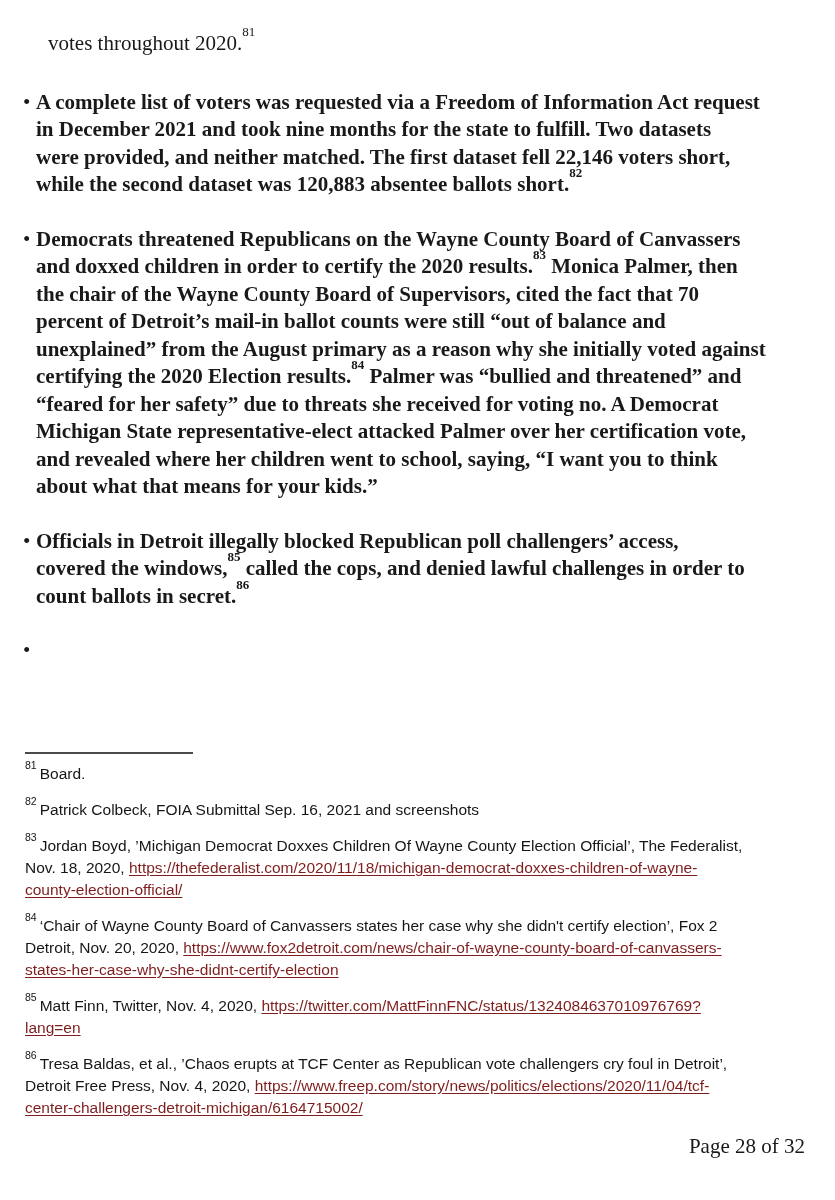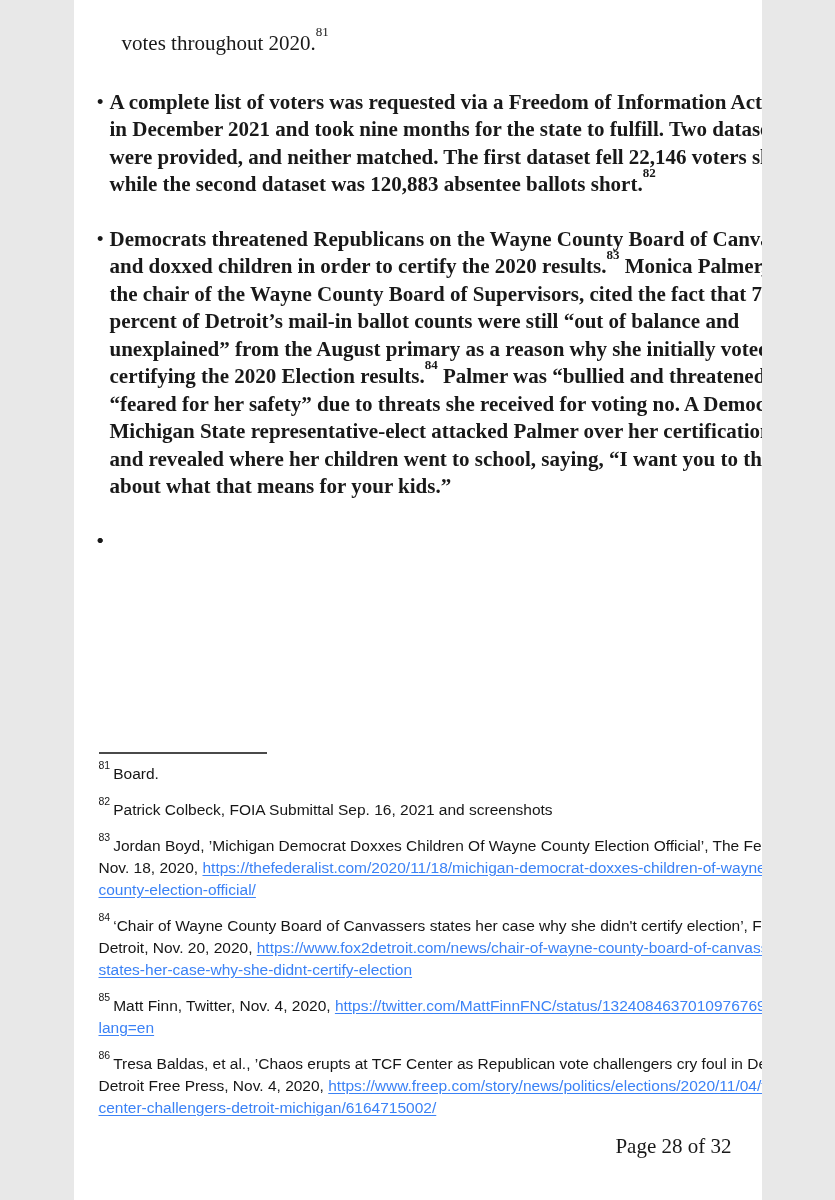--- a/index.html
+++ b/index.html
@@ -1,18 +1,18 @@
 <!DOCTYPE html>
 <html><head>
 <meta charset="utf-8">
 <style>
   html, body { margin: 0; padding: 0; background: #e8e8e8; }
   .page {
     position: relative;
-    width: 688px;
+    width: 835px;
     height: 1200px;
     margin: 0 auto;
     background: #ffffff;
     overflow: hidden;
     color: #191919;
     font-family: "Liberation Serif", serif;
   }
   
   .body-text {
     position: absolute;
@@ -67,21 +67,21 @@
   }
   .fn-num {
     font-size: 10.5px;
     line-height: 0;
     position: relative;
     top: -4px;
     margin-right: 3px;
   }
   .fn-body { white-space: pre-wrap; }
   .fn-link {
-    color: #3b82f6;
+    color: #7f1d1d;
     text-decoration: underline;
     text-underline-offset: 2px;
     cursor: pointer;
     white-space: pre-wrap;
   }
   
   .page-footer {
     position: absolute;
     top: 1134px;
     right: 30px;
@@ -117,20 +117,23 @@
 unexplained” from the August primary as a reason why she initially voted against
 certifying the 2020 Election results.<sup class="body-sup">84</sup> Palmer was “bullied and threatened” and
 “feared for her safety” due to threats she received for voting no. A Democrat
 Michigan State representative-elect attacked Palmer over her certification vote,
 and revealed where her children went to school, saying, “I want you to think
 about what that means for your kids.”</span>
     </div>
 
     <div class="bullet-item">
       <span class="bullet-marker">•</span>
+      <span class="bullet-text">Officials in Detroit illegally blocked Republican poll challengers’ access,
+covered the windows,<sup class="body-sup">85</sup> called the cops, and denied lawful challenges in order to
+count ballots in secret.<sup class="body-sup">86</sup></span>
     </div>
 
     <div class="bullet-item">
       <span class="bullet-marker">•</span>
     </div>
 
   </div>
 
   <div class="footnotes">
 

